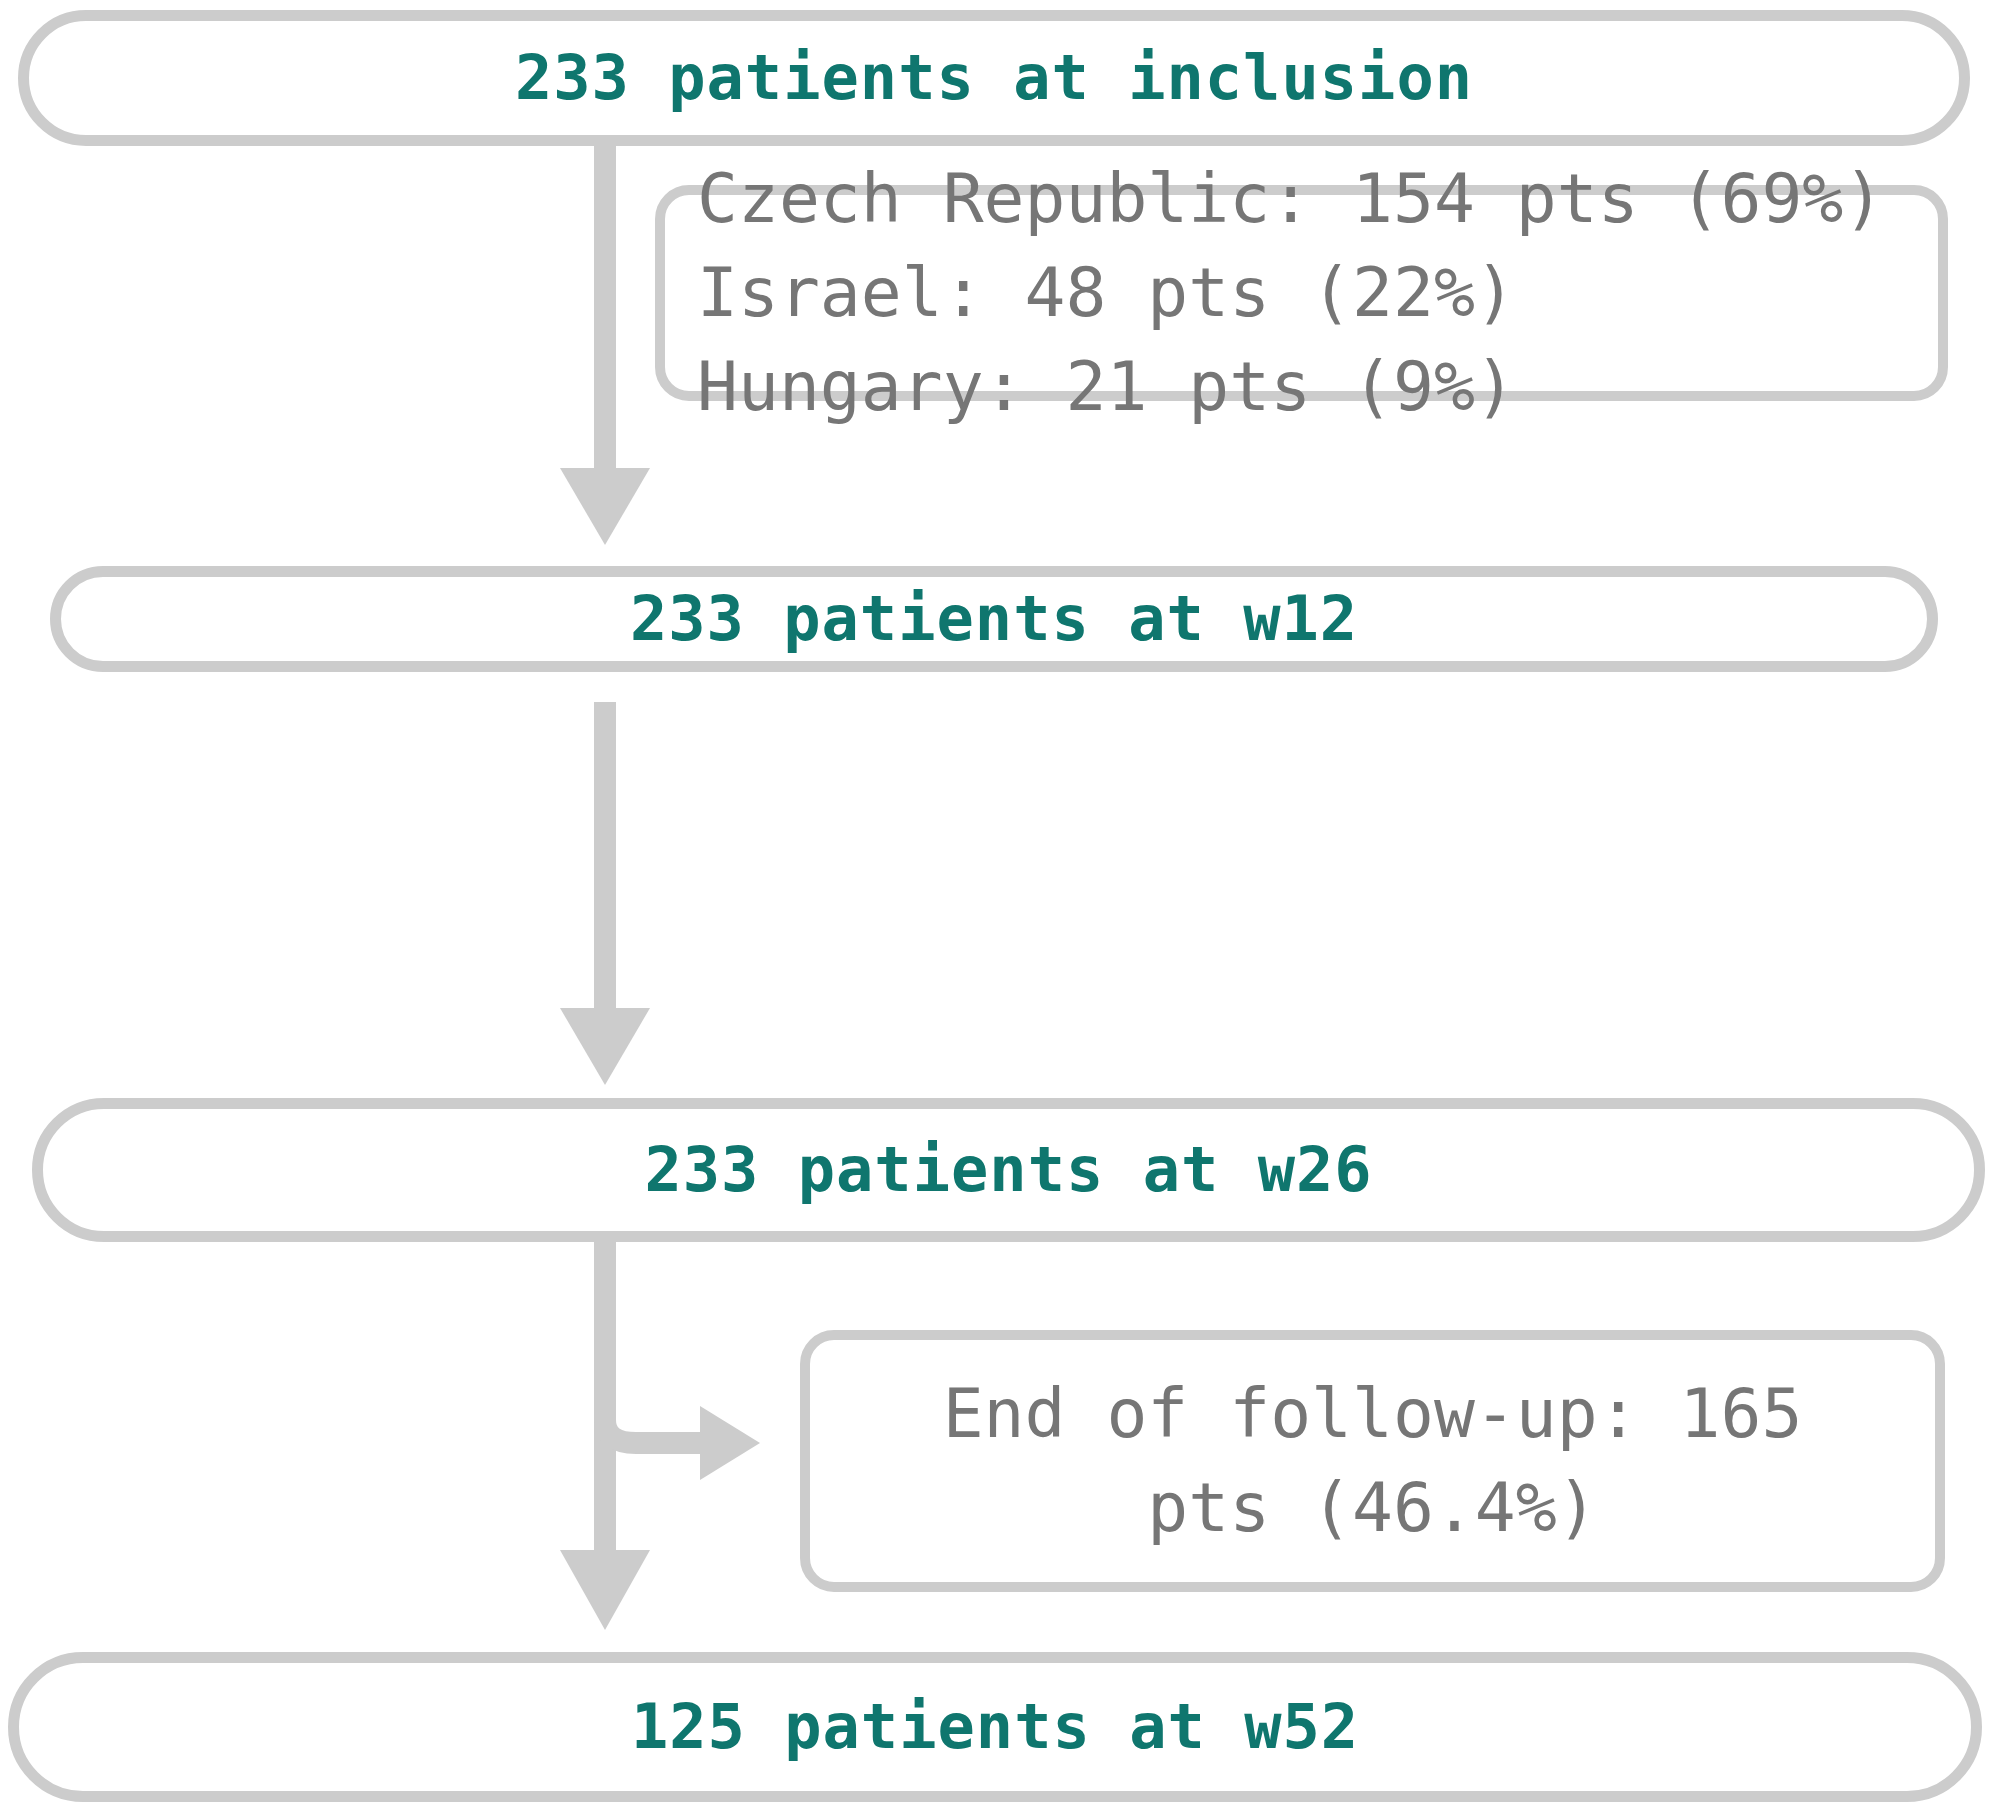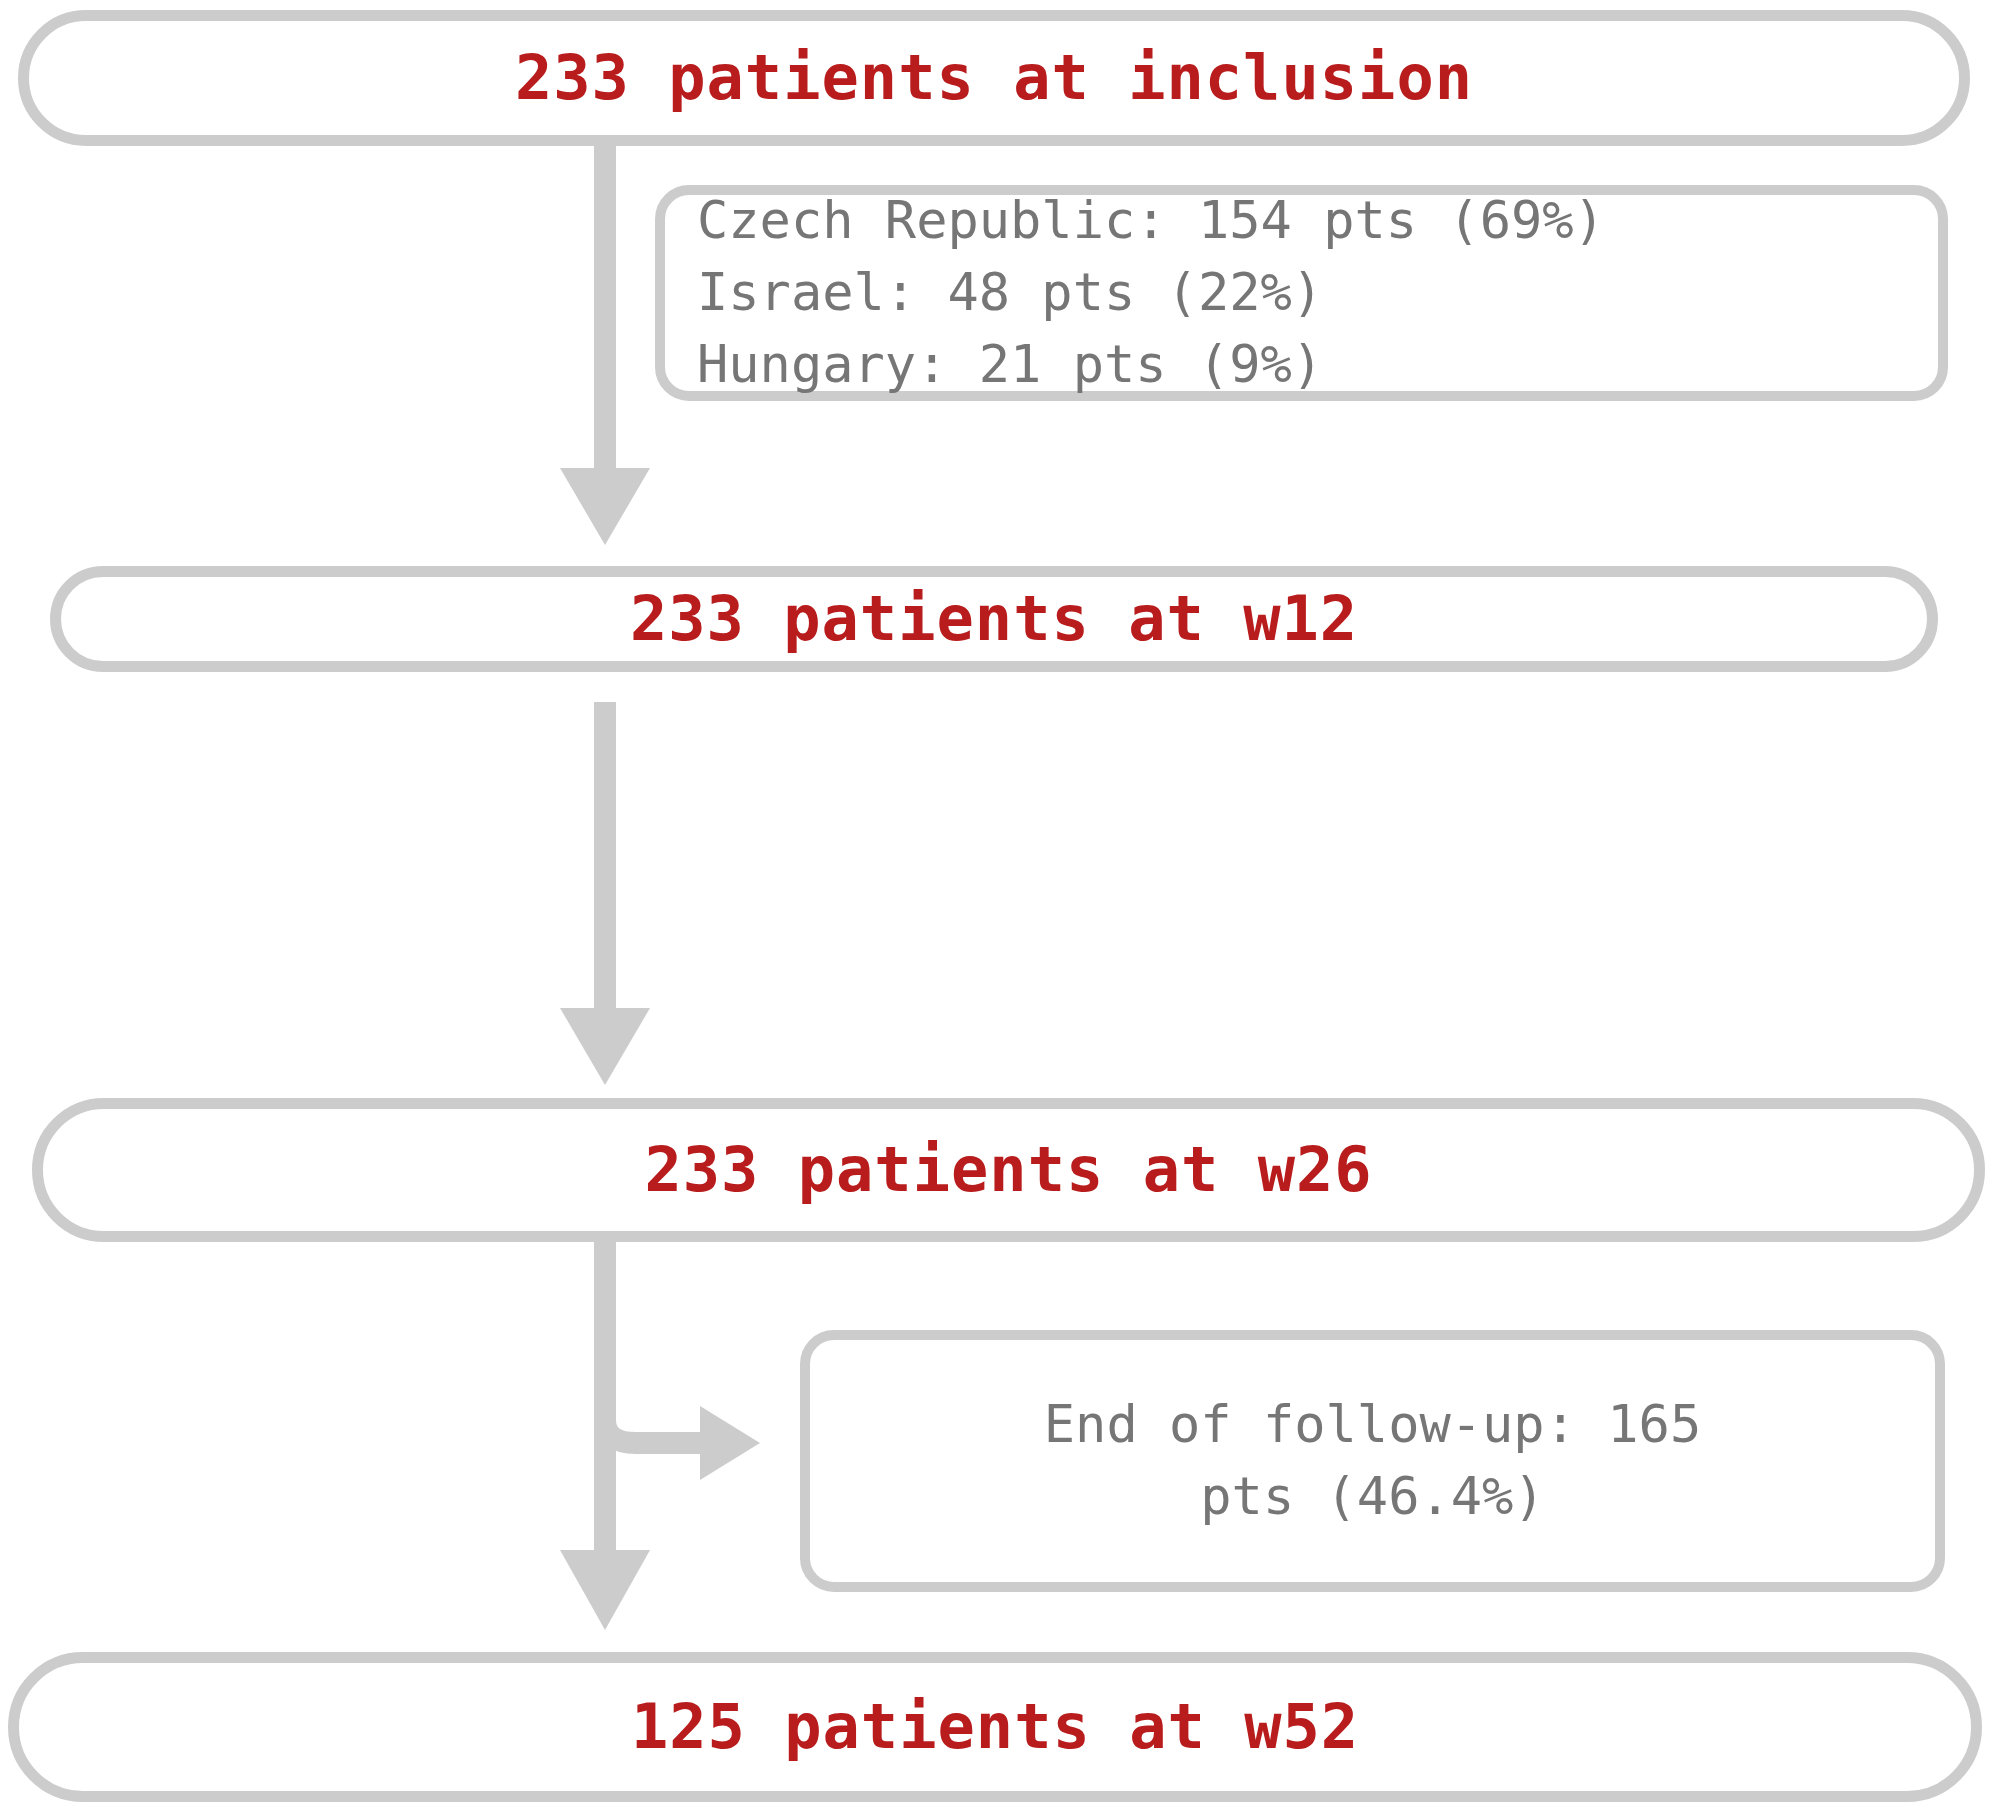--- a/index.html
+++ b/index.html
@@ -32,38 +32,38 @@
   .node.pill {
     border-radius: 999px;
   }
   .node-label {
     font-family: "DejaVu Sans Mono", monospace;
     font-weight: bold;
     font-size: 62px;
     letter-spacing: 1px;
     line-height: 1.1;
     white-space: nowrap;
-    color: #b91c1c;
+    color: #0f766e;
   }
 
   
   .side {
     position: absolute;
     box-sizing: border-box;
     background: #ffffff;
     border: 10px solid #cccccc;
     border-radius: 34px;
     display: flex;
     flex-direction: column;
     justify-content: center;
   }
   .side-lines {
     font-family: "DejaVu Sans Mono", monospace;
     font-weight: normal;
-    font-size: 52px;
+    font-size: 68px;
     line-height: 1.38;
     color: #767676;
     white-space: pre;
     border-radius: 9px;
   }
   .side-lines.left  { text-align: left;  padding-left: 32px; }
   .side-lines.center{ text-align: center; padding: 0 40px; }
 
   
   #connectors {

